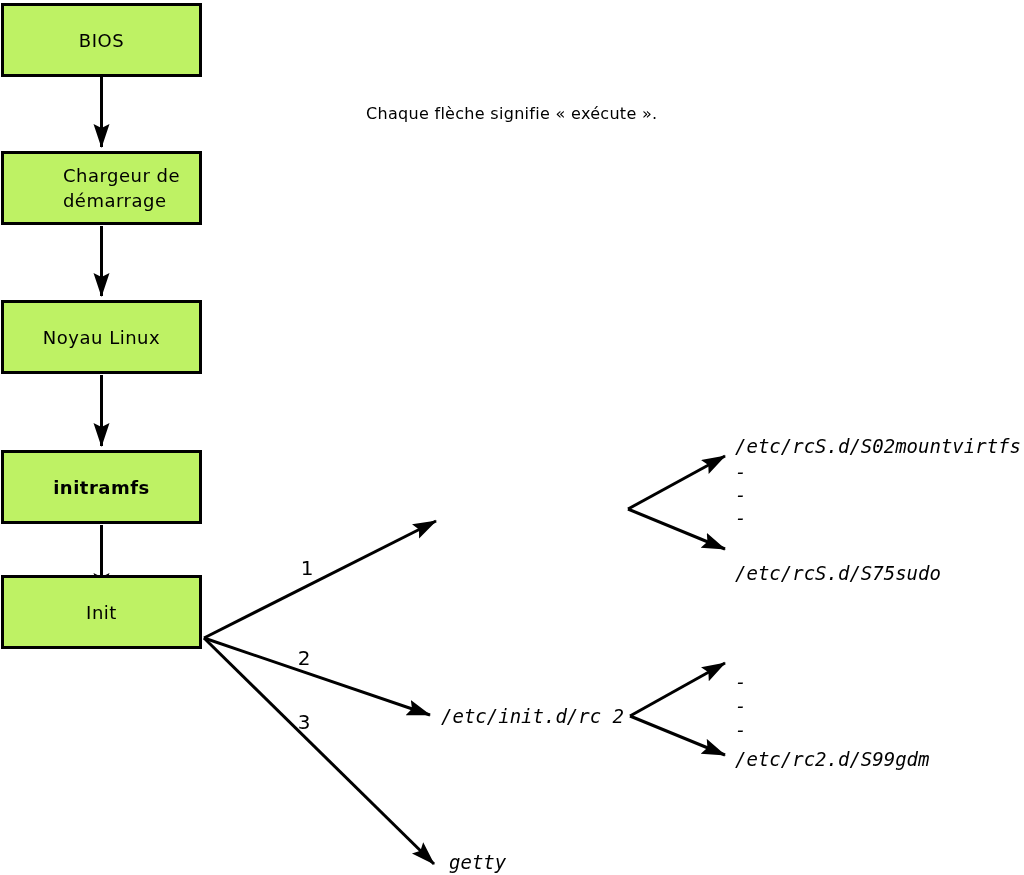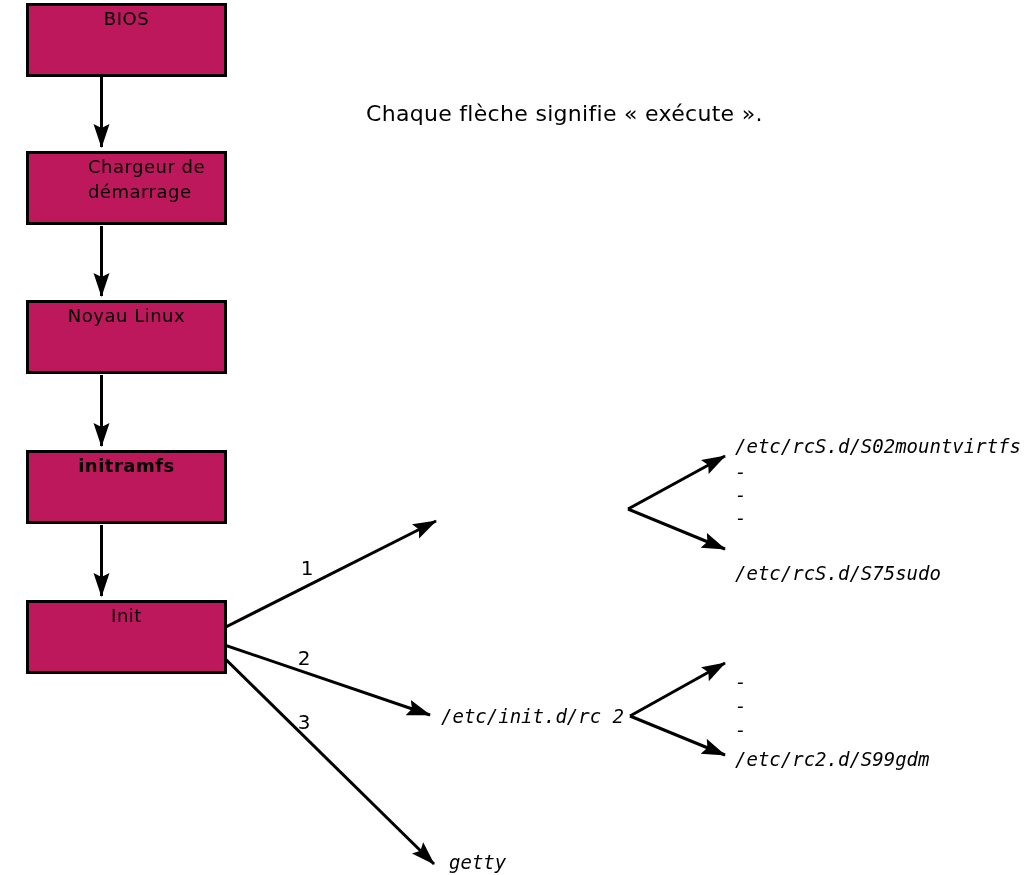--- a/index.html
+++ b/index.html
@@ -23,35 +23,35 @@
     width: 1024px;
     height: 875px;
   }
   .node-box {
     position: absolute;
     left: 1px;
     width: 201px;
     height: 74px;
     box-sizing: border-box;
     border: 3px solid #000000;
-    background: #be185d;
+    background: #bef264;
     display: flex;
+    align-items: center;
     justify-content: center;
-    margin-left: 25px;
   }
   .node-box .box-label {
     font-size: 18px;
     line-height: 25px;
     text-align: left;
     white-space: pre-line;
     letter-spacing: 0.5px;
   }
   .caption {
     position: absolute;
-    font-size: 22px;
+    font-size: 16px;
     line-height: 24px;
     letter-spacing: 0.3px;
     white-space: nowrap;
   }
   .mono-text {
     position: absolute;
     font-family: "DejaVu Sans Mono", "Liberation Mono", monospace;
     font-size: 19px;
     line-height: 24px;
     white-space: nowrap;
@@ -102,21 +102,21 @@
   <div class="node-box" style="top:151px;padding-left:40px;">
     <span class="box-label">Chargeur de
 démarrage</span>
   </div>
   <div class="node-box" style="top:300px;">
     <span class="box-label">Noyau Linux</span>
   </div>
   <div class="node-box" style="top:450px;font-weight:bold;">
     <span class="box-label">initramfs</span>
   </div>
-  <div class="node-box" style="top:600px;">
+  <div class="node-box" style="top:575px;">
     <span class="box-label">Init</span>
   </div>
 
   <div class="arrow-num" style="left:299px; top:556px;">1</div>
   <div class="arrow-num" style="left:296px; top:646px;">2</div>
   <div class="arrow-num" style="left:296px; top:710px;">3</div>
 
   <div class="mono-text" style="left:735px; top:434px;">/etc/rcS.d/S02mountvirtfs</div>
   <div class="mono-text" style="left:735px; top:460px;">-</div>
   <div class="mono-text" style="left:735px; top:483px;">-</div>

